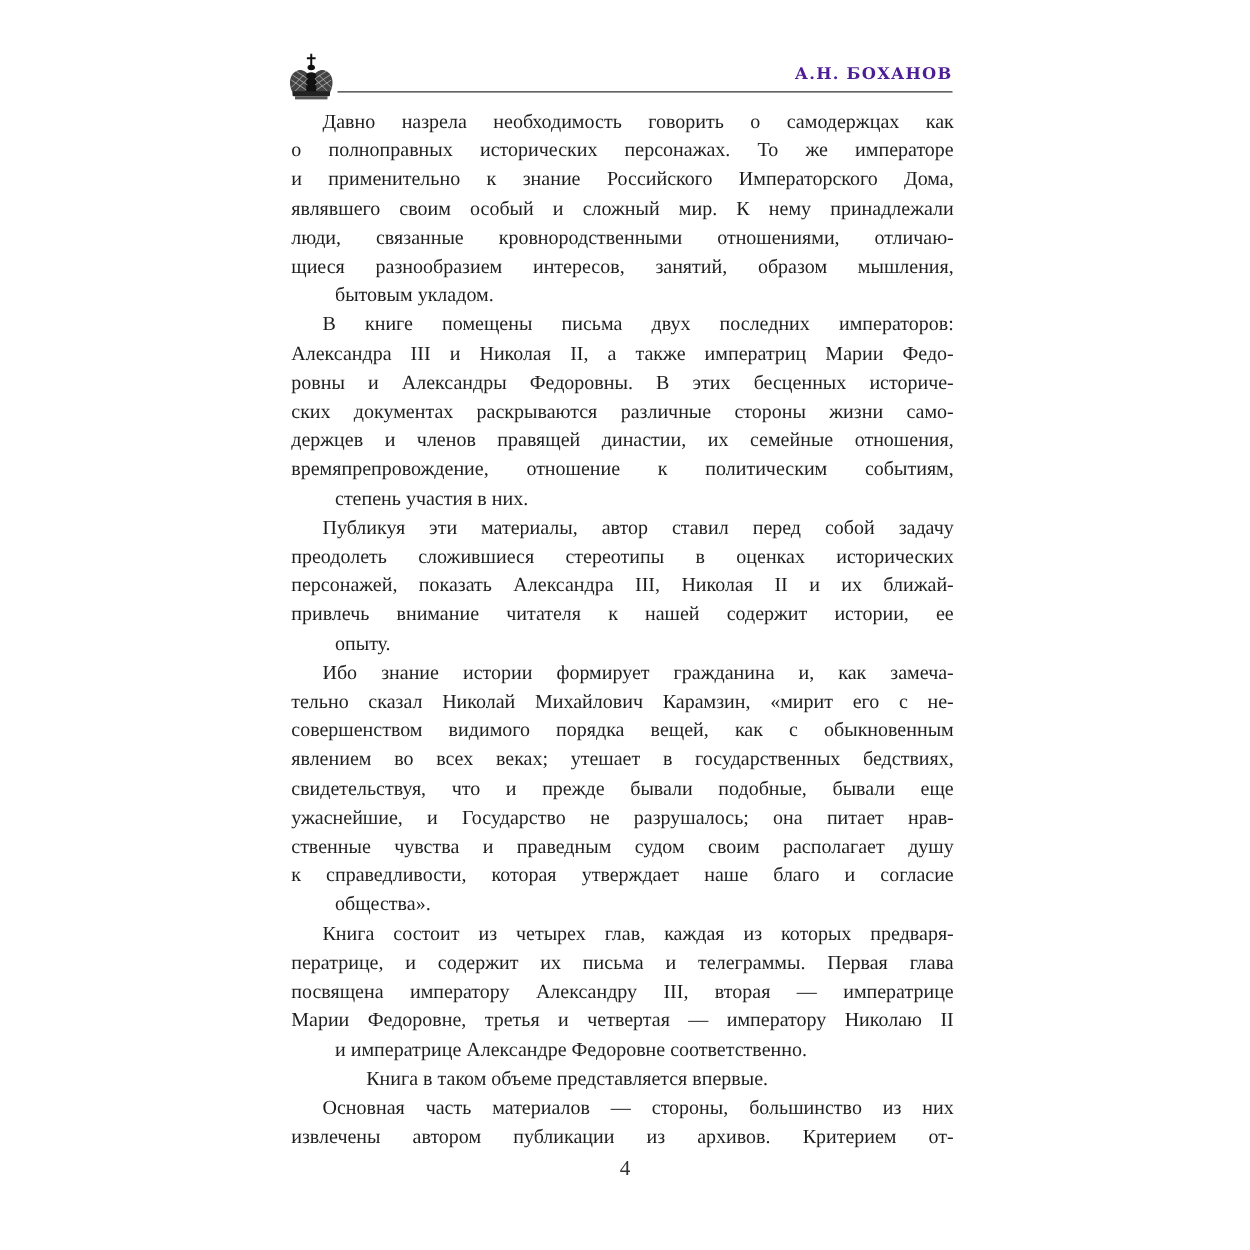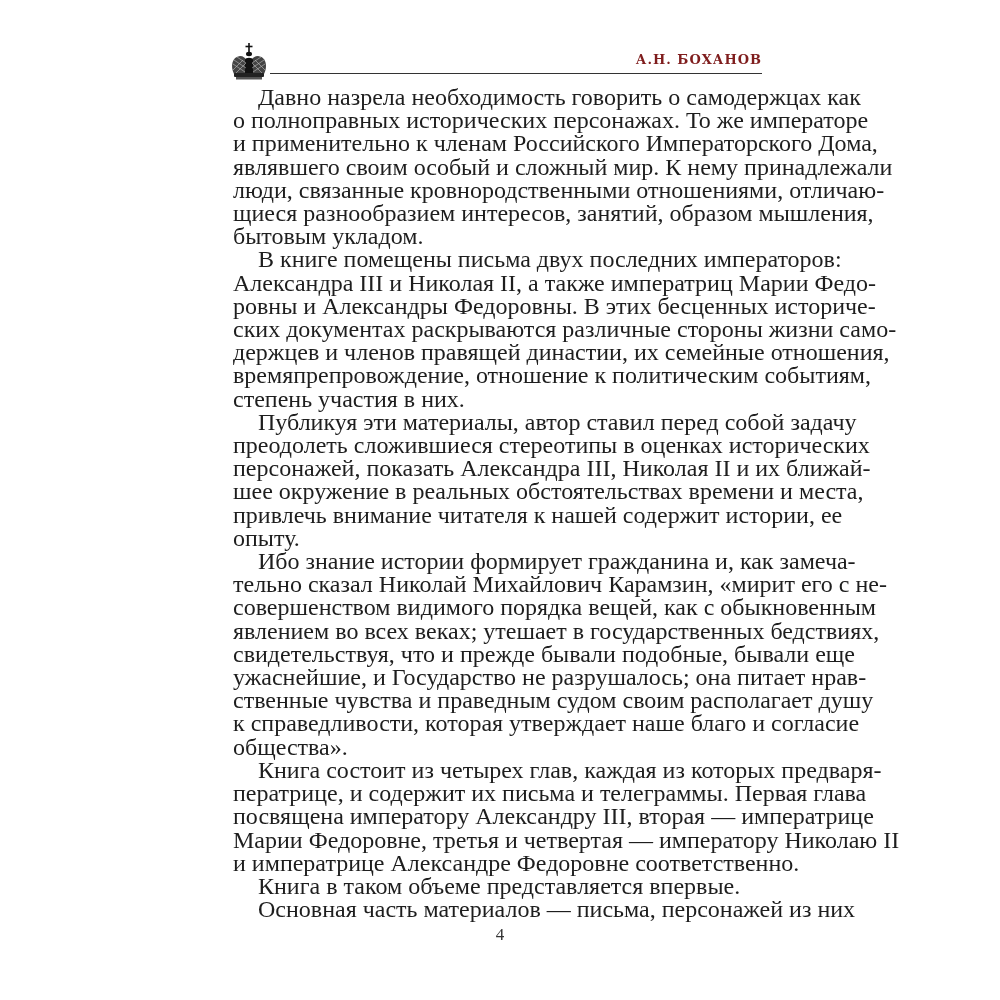--- a/index.html
+++ b/index.html
@@ -1,24 +1,24 @@
 <!DOCTYPE html>
 <html><head>
 <meta charset="utf-8">
 <style>
   html, body { margin: 0; padding: 0; background: #ffffff; }
   body { width: 1000px; height: 1000px; position: relative; overflow: hidden; }
   .page { position: absolute; left: 0; top: 0; width: 1000px; height: 1000px; background: #ffffff; }
   .header { position: absolute; left: 230px; top: 42px; width: 535px; height: 44px; }
   .crown { position: absolute; left: 0; top: 0; width: 38px; height: 42px; }
   .rule { position: absolute; left: 40px; right: 3px; top: 31px; height: 0; border-top: 1.5px solid #333; }
-  .author { position: absolute; right: 3px; top: 10px; font-family: "DejaVu Serif", serif; font-weight: bold; font-size: 13px; letter-spacing: 1px; color: #7f1d1d; }
-  .body-text { position: absolute; left: 233px; top: 86px; width: 530px; font-family: "Liberation Serif", serif; font-size: 24px; line-height: 23.2px; color: #1e1e1e; }
+  .author { position: absolute; right: 3px; top: 10px; font-family: "DejaVu Serif", serif; font-weight: bold; font-size: 13px; letter-spacing: 1px; color: #4c1d95; }
+  .body-text { position: absolute; left: 233px; top: 86px; width: 530px; font-family: "Liberation Serif", serif; font-size: 16px; line-height: 23.2px; color: #1e1e1e; }
   .body-text .line { display: block; text-align: justify; text-align-last: justify; white-space: nowrap; }
-  .body-text .line.last { text-align-last: left; }
+  .body-text .line.last { text-align-last: left; margin-left: 35px; }
   .body-text .line.indent { padding-left: 25px; }
   .pagenum { position: absolute; left: 0; width: 1000px; top: 925px; text-align: center; font-family: "Liberation Serif", serif; font-size: 17px; color: #333; }
 </style>
 </head>
 <body>
 
 <div class="page">
   <div class="header">
     <svg class="crown" viewBox="0 0 38 42">
       <line x1="19" y1="1" x2="19" y2="10" stroke="#111" stroke-width="1.6"></line>
@@ -43,40 +43,39 @@
       <rect x="6" y="35" width="26" height="2.5" fill="#555"></rect>
     </svg>
     <div class="rule"></div>
     <div class="author">А.Н. БОХАНОВ</div>
   </div>
 
   <div class="body-text" id="body-text">
       <div>
         <span class="line indent">Давно назрела необходимость говорить о самодержцах как</span>
         <span class="line">о полноправных исторических персонажах. То же императоре</span>
-        <span class="line">и применительно к членам Российского Императорского Дома,</span>
+        <span class="line">и применительно к знание Российского Императорского Дома,</span>
         <span class="line">являвшего своим особый и сложный мир. К нему принадлежали</span>
         <span class="line">люди, связанные кровнородственными отношениями, отличаю-</span>
         <span class="line">щиеся разнообразием интересов, занятий, образом мышления,</span>
         <span class="line last">бытовым укладом.</span>
       </div>
       <div>
         <span class="line indent">В книге помещены письма двух последних императоров:</span>
         <span class="line">Александра III и Николая II, а также императриц Марии Федо-</span>
         <span class="line">ровны и Александры Федоровны. В этих бесценных историче-</span>
         <span class="line">ских документах раскрываются различные стороны жизни само-</span>
         <span class="line">держцев и членов правящей династии, их семейные отношения,</span>
         <span class="line">времяпрепровождение, отношение к политическим событиям,</span>
         <span class="line last">степень участия в них.</span>
       </div>
       <div>
         <span class="line indent">Публикуя эти материалы, автор ставил перед собой задачу</span>
         <span class="line">преодолеть сложившиеся стереотипы в оценках исторических</span>
         <span class="line">персонажей, показать Александра III, Николая II и их ближай-</span>
-        <span class="line">шее окружение в реальных обстоятельствах времени и места,</span>
         <span class="line">привлечь внимание читателя к нашей содержит истории, ее</span>
         <span class="line last">опыту.</span>
       </div>
       <div>
         <span class="line indent">Ибо знание истории формирует гражданина и, как замеча-</span>
         <span class="line">тельно сказал Николай Михайлович Карамзин, «мирит его с не-</span>
         <span class="line">совершенством видимого порядка вещей, как с обыкновенным</span>
         <span class="line">явлением во всех веках; утешает в государственных бедствиях,</span>
         <span class="line">свидетельствуя, что и прежде бывали подобные, бывали еще</span>
         <span class="line">ужаснейшие, и Государство не разрушалось; она питает нрав-</span>
@@ -88,18 +87,19 @@
         <span class="line indent">Книга состоит из четырех глав, каждая из которых предваря-</span>
         <span class="line">ператрице, и содержит их письма и телеграммы. Первая глава</span>
         <span class="line">посвящена императору Александру III, вторая — императрице</span>
         <span class="line">Марии Федоровне, третья и четвертая — императору Николаю II</span>
         <span class="line last">и императрице Александре Федоровне соответственно.</span>
       </div>
       <div>
         <span class="line indent last">Книга в таком объеме представляется впервые.</span>
       </div>
       <div>
-        <span class="line indent">Основная часть материалов — письма, персонажей из них</span>
+        <span class="line indent">Основная часть материалов — стороны, большинство из них</span>
+        <span class="line">извлечены автором публикации из архивов. Критерием от-</span>
       </div>
     </div>
 
   <div class="pagenum">4</div>
 </div>
 
 </body></html>

